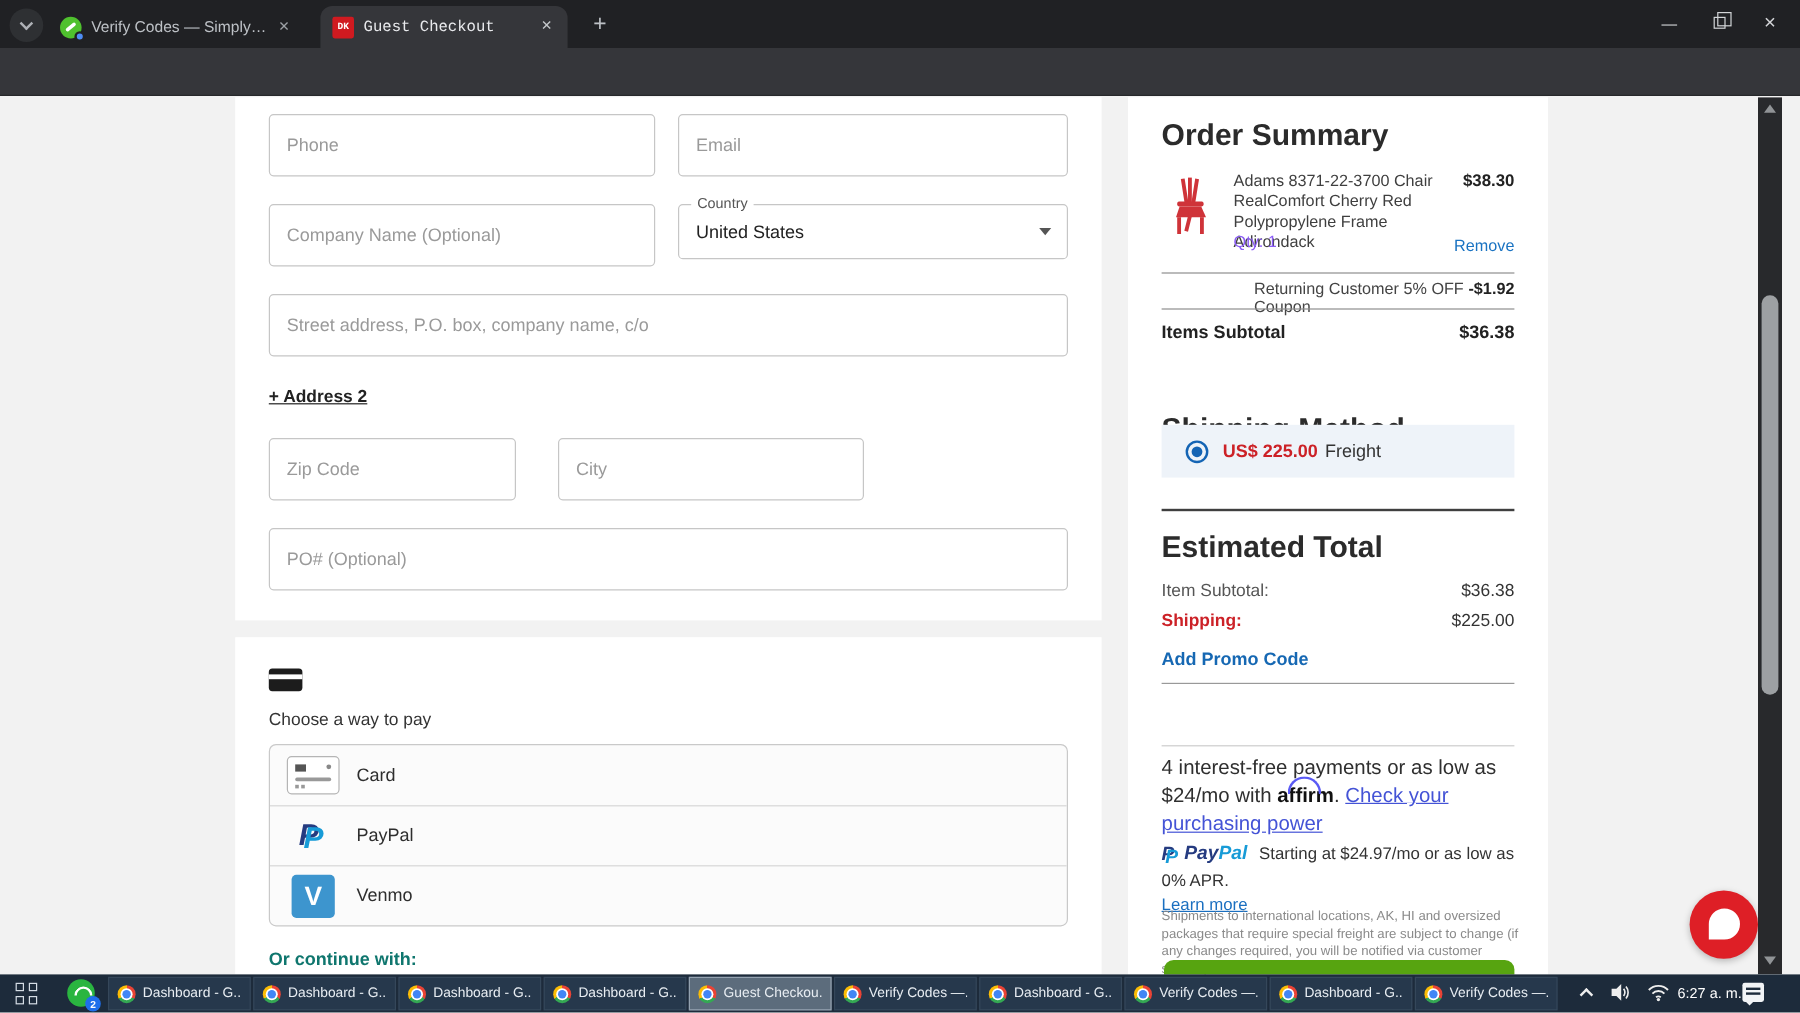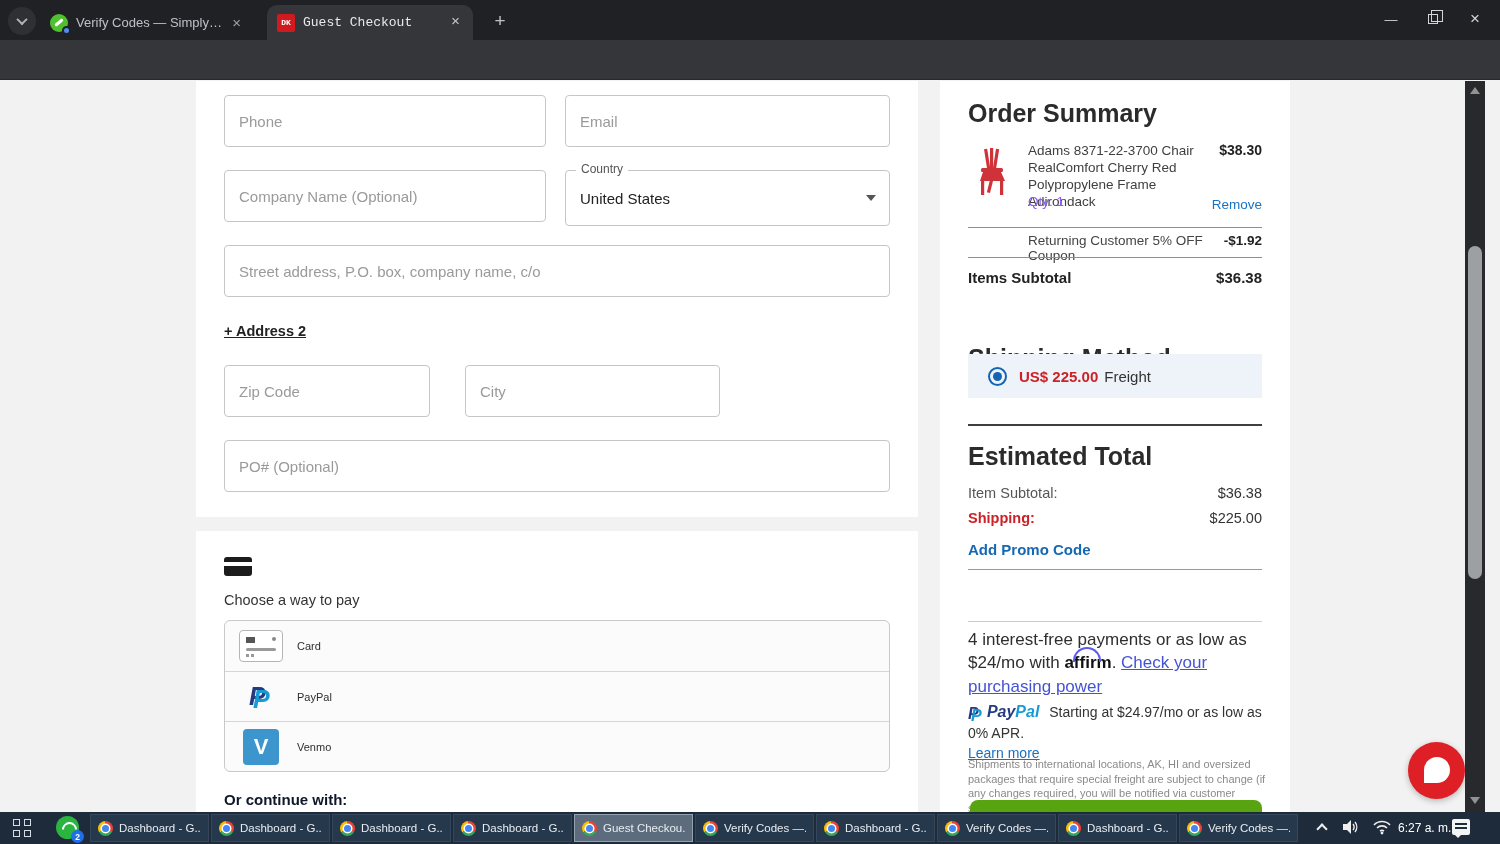--- a/index.html
+++ b/index.html
@@ -50,60 +50,60 @@
   .menu-dots { position:absolute; left:1472px; top:47px; width:24px; height:26px; color:#cfd2d6; font-size:17px; display:flex; align-items:center; justify-content:center; cursor:pointer; }
 
   
   .page { position:absolute; top:81px; left:0; width:1500px; height:731px; background:#f2f2f2; overflow:hidden; }
   .card { position:absolute; background:#fff; }
   .form-card { left:196px; top:-1px; width:722px; height:437px; }
   .pay-card { left:196px; top:450px; width:722px; height:281px; }
 
   .fld { position:absolute; height:52px; border:1px solid #c6c6c6; border-radius:4px; background:#fff; padding:0 14px; font-size:15px; color:#333; font-family:inherit; outline:none; }
   .fld::placeholder { color:#9a9a9a; opacity:1; }
-  .sel { position:absolute; height:56px; border:1px solid #c6c6c6; border-radius:4px; background:#fff; display:flex; align-items:center; padding:4px 14px; font-size:15px; cursor:pointer; }
+  .sel { position:absolute; height:46px; border:1px solid #c6c6c6; border-radius:4px; background:#fff; display:flex; align-items:center; padding:4px 14px; font-size:15px; cursor:pointer; }
   .caret { position:absolute; right:13px; width:0; height:0; border-left:5px solid transparent; border-right:5px solid transparent; border-top:6px solid #555; }
   .notch { position:absolute; top:-9px; left:10px; background:#fff; padding:0 5px; font-size:12px; color:#555; }
   .addr2 { position:absolute; left:28px; top:243px; font-size:14.5px; font-weight:bold; color:#222; text-decoration:underline; cursor:pointer; }
 
   .pay-hdr { position:absolute; left:28px; top:26px; display:flex; align-items:center; }
   .cc-black { width:28px; height:19px; background:#1c1c1c; border-radius:3px; position:relative; margin-right:10px; }
   .cc-black::after { content:""; position:absolute; left:0; right:0; top:5px; height:4px; background:#fff; }
   .pay-title { font-size:24px; font-weight:bold; color:#222; }
   .pay-sub { position:absolute; left:28px; top:61px; font-size:14.5px; color:#333; }
   .pm-list { position:absolute; left:28px; top:89px; width:666px; border:1px solid #c9c9c9; border-radius:6px; background:#fbfbfb; overflow:hidden; }
   .pm-row { height:50px; display:flex; align-items:center; border-top:1px solid #d6d6d6; cursor:pointer; }
   .pm-row:first-child { border-top:none; }
   .pm-icon-wrap { width:48px; margin-left:12px; display:flex; justify-content:center; align-items:center; }
-  .pm-label { font-size:11px; color:#2e2e2e; margin-left:12px; }
+  .pm-label { font-size:15px; color:#2e2e2e; margin-left:12px; }
   .cc-card { width:44px; height:32px; background:#fff; border:1px solid #b5b5b5; border-radius:4px; position:relative; }
   .cc-card::before { content:""; position:absolute; left:6px; top:6px; width:9px; height:6px; background:#555; }
   .cc-card::after { content:""; position:absolute; left:6px; top:17px; right:6px; height:3px; background:#999; border-radius:2px; }
   .cc-dot { position:absolute; right:6px; top:6px; width:4px; height:4px; border-radius:50%; background:#888; }
   .cc-dots2 { position:absolute; left:6px; bottom:4px; width:3px; height:3px; background:#999; box-shadow:5px 0 0 #999; }
   .pp-mark { position:relative; width:24px; height:30px; font-weight:bold; font-style:italic; font-size:25px; }
   .pp-mark .p1 { position:absolute; left:0; top:0; color:#253b80; }
   .pp-mark .p2 { position:absolute; left:4px; top:3px; color:#179bd7; }
   .venmo-ico { width:36px; height:36px; background:#3d95ce; border-radius:4px; color:#fff; font-weight:bold; font-size:22px; display:flex; align-items:center; justify-content:center; }
-  .continue-with { position:absolute; left:28px; top:260px; font-size:15px; font-weight:bold; color:#0f172a; }
+  .continue-with { position:absolute; left:28px; top:260px; font-size:15px; font-weight:bold; color:#0f766e; }
 
   
   .sidebar { position:absolute; left:940px; top:-1px; width:350px; height:733px; background:#fff; }
   .s-abs { position:absolute; left:28px; width:294px; }
   .s-h2 { font-size:25px; font-weight:bold; color:#2b2b2b; }
   .os-title { top:19px; }
   .chair { position:absolute; left:32px; top:66px; }
   .os-name { position:absolute; left:88px; top:62px; width:186px; font-size:13.5px; color:#3f3f3f; line-height:1.26; }
   .os-price { position:absolute; left:28px; top:62px; width:294px; text-align:right; font-size:14px; font-weight:bold; color:#222; }
   .os-qty { position:absolute; left:88px; top:114px; font-size:13.5px; color:#8b5cf6; }
   .os-remove { position:absolute; left:28px; top:117px; width:294px; text-align:right; font-size:13.5px; color:#1a73c2; cursor:pointer; }
   .div { position:absolute; left:28px; width:294px; border-top:1px solid #8f8f8f; }
   .os-div1 { top:147px; } .os-div2 { top:177px; }
   .os-coupon { top:153px; display:flex; justify-content:space-between; font-size:13.5px; color:#444; }
-  .os-coupon .lbl { margin-left:60px; }
+  .os-coupon .lbl { margin-left:77px; }
   .os-coupon .val { font-weight:bold; color:#222; }
   .os-subtotal { top:189px; display:flex; justify-content:space-between; font-size:15px; font-weight:bold; color:#222; }
   .sm-title { top:236px;margin-top:28px; }
   .sm-option { top:274px; height:44px; background:#eef3f9; display:flex; align-items:center; padding-left:20px; cursor:pointer; }
   .radio { width:19px; height:19px; border:2px solid #1464b4; border-radius:50%; position:relative; flex:none; }
   .radio::after { content:""; position:absolute; inset:3px; background:#1464b4; border-radius:50%; }
   .sm-price { font-size:15px; font-weight:bold; color:#cc2127; margin-left:12px; }
   .sm-carrier { font-size:15px; color:#333; margin-left:6px; }
   .dark-div { top:344px; border-top:2px solid #3f3f3f; }
   .et-title { top:362px; }

